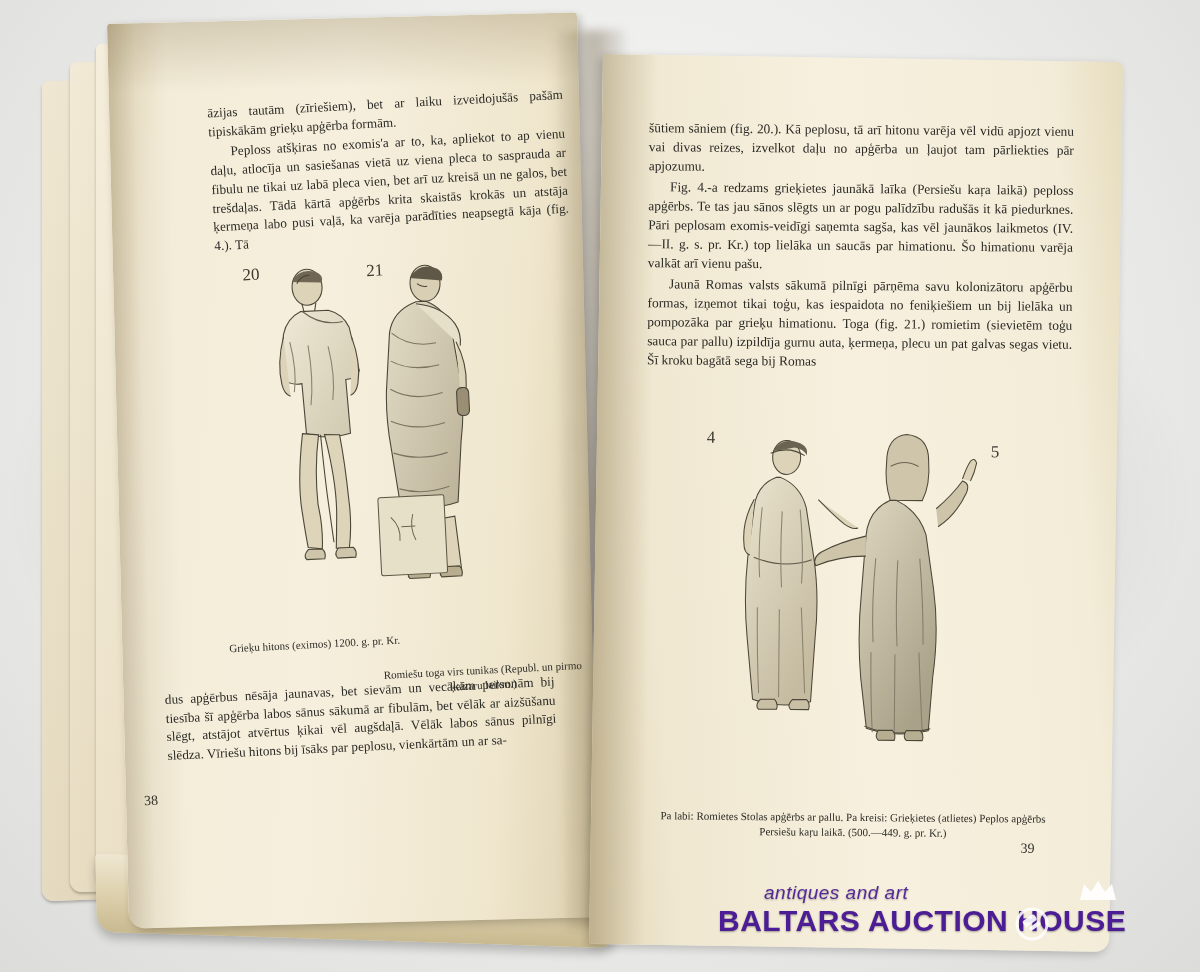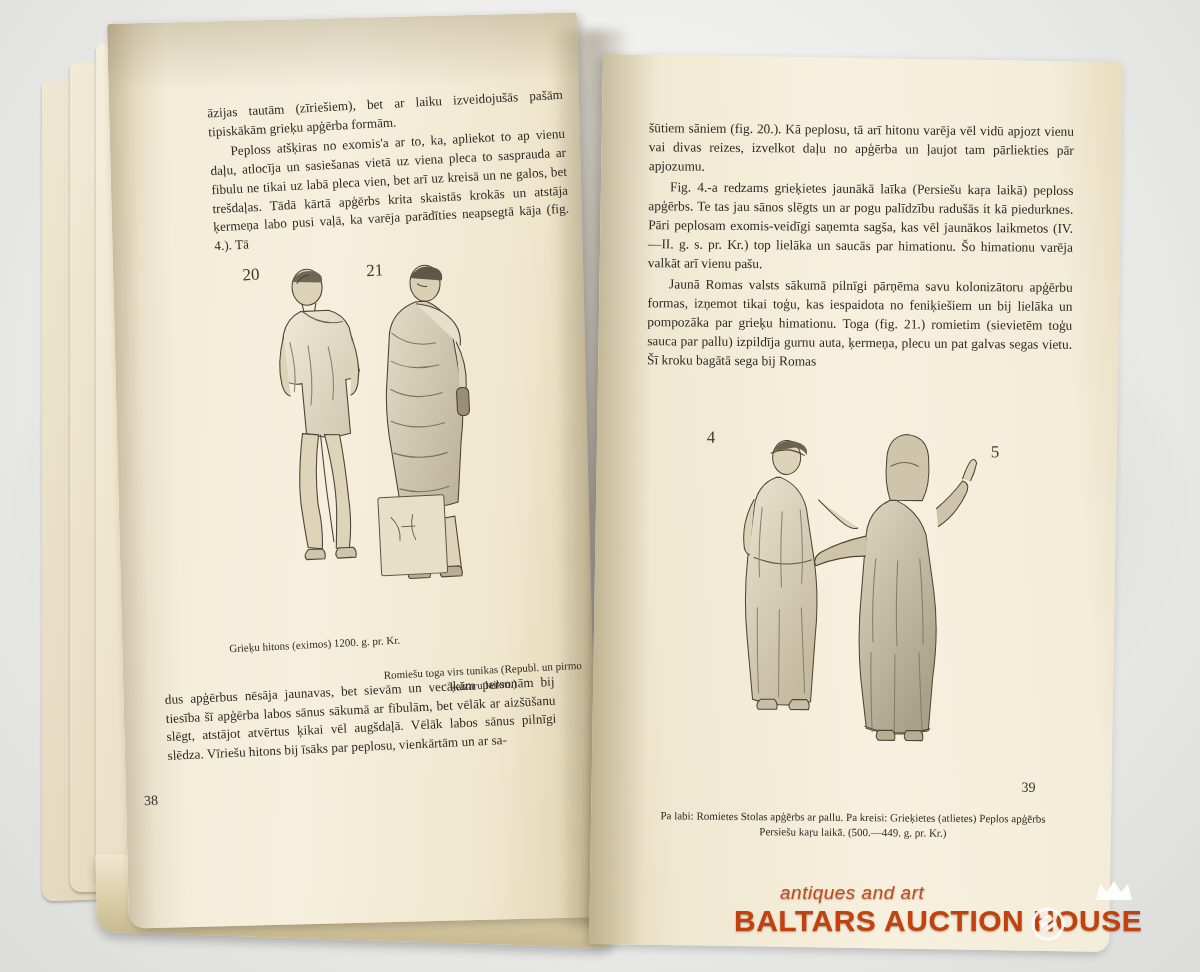--- a/index.html
+++ b/index.html
@@ -142,21 +142,21 @@
     transform: rotate(-0.4deg);
   }
 
   .page-num {
     position: absolute;
     font-family: "Liberation Serif", serif;
     font-size: 14px;
     color: #30302b;
   }
   .pn-left { left: 18px; top: 770px; transform: rotate(-1.4deg); }
-  .pn-right { left: 430px; top: 719px; transform: rotate(-0.4deg); }
+  .pn-right { left: 430px; top: 780px; transform: rotate(-0.4deg); }
 
   
   .fig {
     position: absolute;
   }
   .fig-left {
     left: 130px; top: 232px; width: 300px; height: 410px;
     transform: rotate(-1.5deg);
   }
   .fig-right {
@@ -175,25 +175,24 @@
   .cap-left-b { left: 255px; top: 648px; width: 210px; transform: rotate(-1.5deg); }
   .cap-right { left: 52px; top: 752px; width: 420px; transform: rotate(-0.4deg); }
 
   svg { display: block; }
 
   
   .watermark {
     position: absolute;
     left: 718px; top: 882px;
     width: 440px; height: 72px;
-    color: #c2410c;
+    color: #4c1d95;
     font-family: "Liberation Sans", sans-serif;
     text-shadow: 0 1px 2px rgba(0,0,0,0.35);
     pointer-events: none;
-    margin-left: 16px;
   }
   .wm-small {
     position: absolute;
     left: 46px; top: 0px;
     font-size: 19px;
     font-style: italic;
     letter-spacing: 0.5px;
     opacity: 0.95;
   }
   .wm-big {

